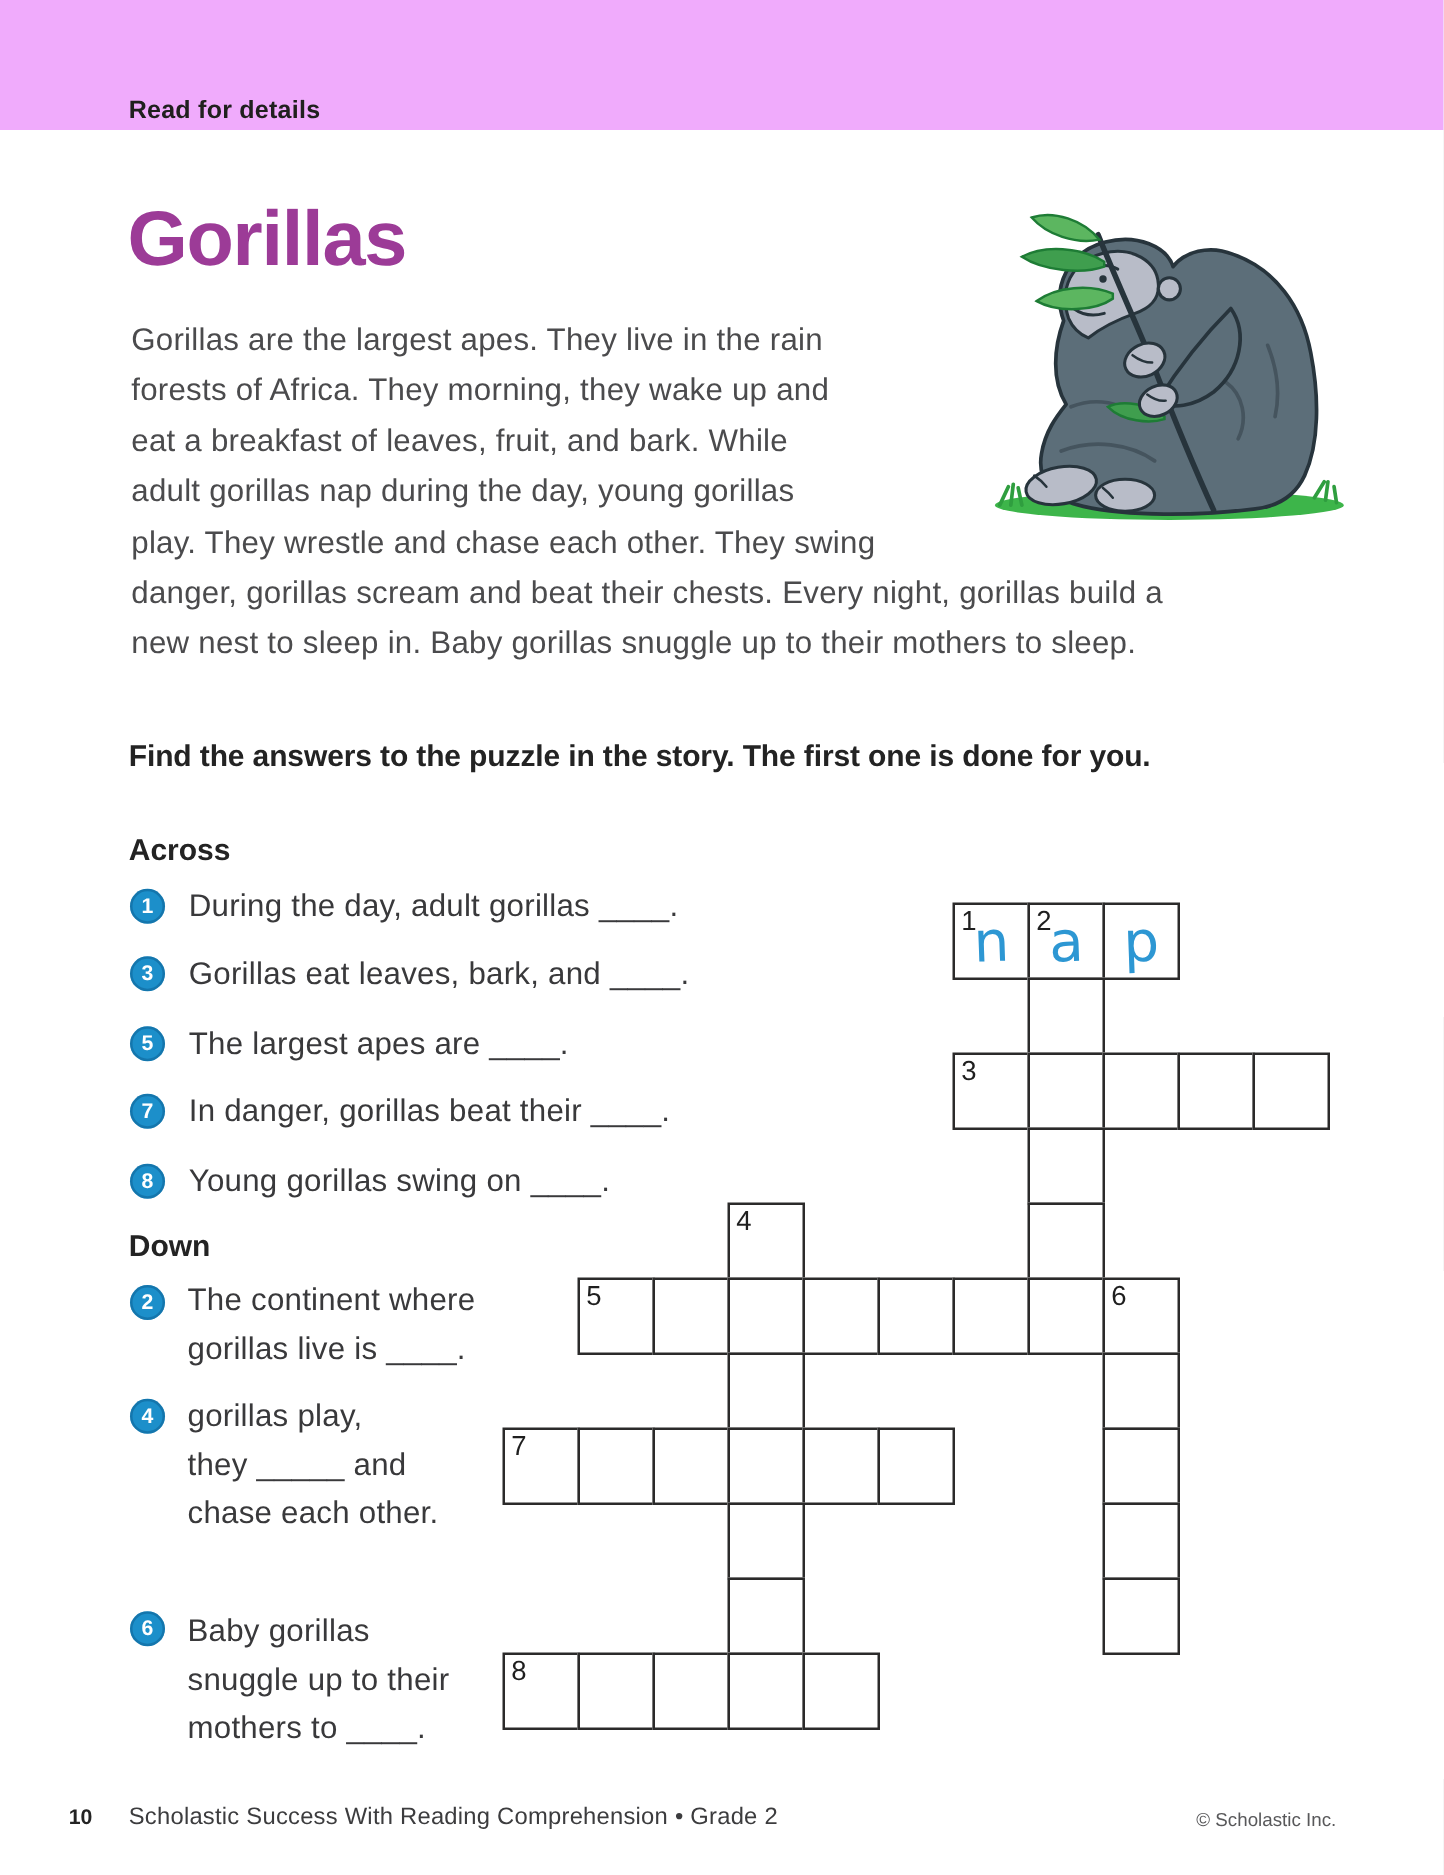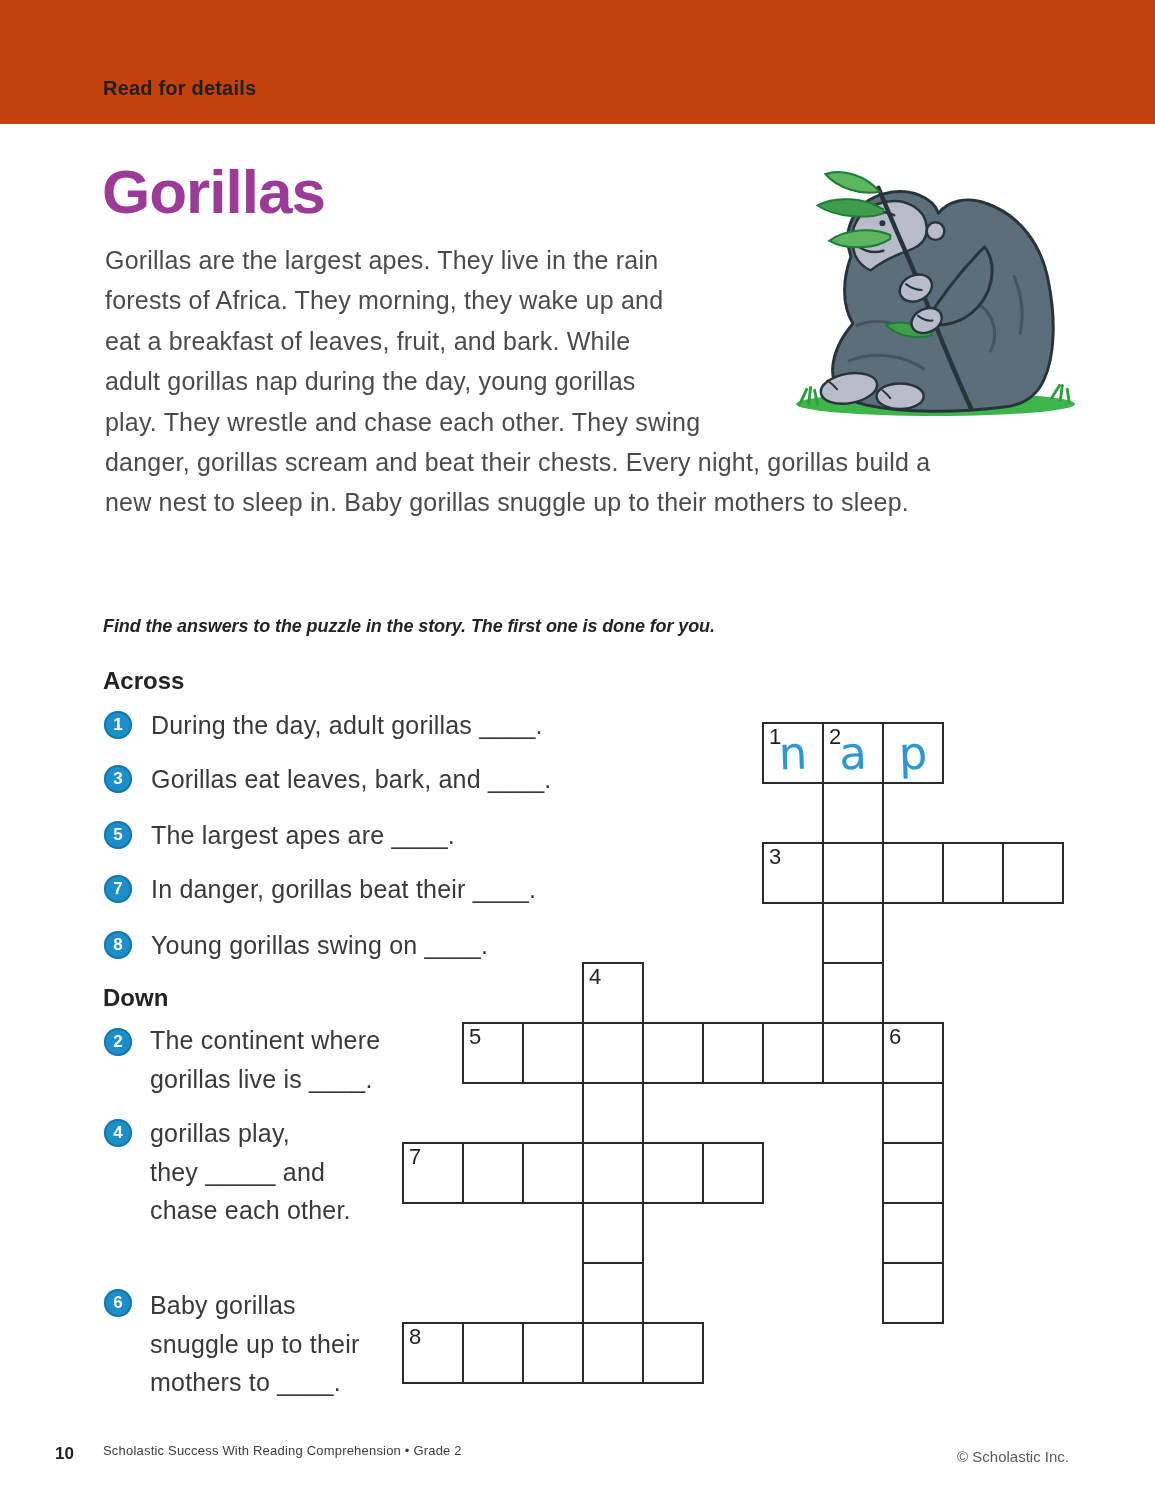--- a/index.html
+++ b/index.html
@@ -1,26 +1,26 @@
 <!DOCTYPE html>
 <html><head>
 <meta charset="utf-8">
 <style>
   html,body { margin:0; padding:0; background:#e8e8e8; }
   .page {
     position:relative; width:1155px; height:1500px; margin:0 auto;
     background:#ffffff; overflow:hidden;
     font-family:"Liberation Sans", sans-serif; color:#231f20;
   }
-  .greenbar { position:absolute; left:0; top:0; width:1155px; height:124px; background:#c2410c; }
+  .greenbar { position:absolute; left:0; top:0; width:1155px; height:104px; background:#f0abfc; }
   .read-label { position:absolute; left:103px; top:77px; font-size:20px; font-weight:700; color:#20201e; letter-spacing:.2px; }
   .title { position:absolute; left:102px; top:161px; font-size:62px; font-weight:700; color:#9c3b97; letter-spacing:-1px; line-height:1; }
-  .story { position:absolute; left:105px; top:240px; font-size:25px; color:#4b4b4d; line-height:40.4px; letter-spacing:.2px; }
+  .story { position:absolute; left:105px; top:252px; font-size:25px; color:#4b4b4d; line-height:40.4px; letter-spacing:.2px; }
   .story div { white-space:nowrap; }
-  .instruction { position:absolute; left:103px; top:616px; font-size:18px; font-weight:700; color:#232323; letter-spacing:-.1px; white-space:nowrap;font-style:italic; }
+  .instruction { position:absolute; left:103px; top:592px; font-size:24px; font-weight:700; color:#232323; letter-spacing:-.1px; white-space:nowrap; }
   .section-heading { position:absolute; left:103px; font-size:24px; font-weight:700; color:#232323; }
   .heading-across { top:667px; }
   .heading-down { top:984px; }
   .clue-row { position:absolute; left:104px; display:flex; align-items:center; gap:19px; height:34px; }
   .clue-circle {
     width:28px; height:28px; min-width:28px; border-radius:50%;
     background:#1c8fca; box-shadow: inset 0 0 0 2px rgba(10,88,138,.45);
     color:#ffffff; font-size:17px; font-weight:700;
     display:flex; align-items:center; justify-content:center;
   }
@@ -32,21 +32,21 @@
   .cw-cell { position:absolute; width:62px; height:62px; background:#ffffff; border:2px solid #2b2a2a; box-sizing:border-box; }
   .cw-num { position:absolute; left:5px; top:0px; font-size:22px; color:#1f1f1f; }
   .cw-letter {
     position:absolute; left:0; top:0; right:0; bottom:0;
     display:flex; align-items:center; justify-content:center;
     font-size:45px; color:#2d97d3; font-family:"DejaVu Sans", sans-serif;
     transform:rotate(-2deg);
   }
   .gorilla { position:absolute; left:788px; top:156px; width:295px; height:272px; }
   .footer-page { position:absolute; left:55px; top:1444px; font-size:17px; font-weight:700; color:#232323; }
-  .footer-series { position:absolute; left:103px; top:1443px; font-size:13px; color:#3c3c3e; letter-spacing:.2px; white-space:nowrap; }
+  .footer-series { position:absolute; left:103px; top:1443px; font-size:19px; color:#3c3c3e; letter-spacing:.2px; white-space:nowrap; }
   .footer-copy { position:absolute; right:86px; top:1448px; font-size:15px; color:#58585a; white-space:nowrap; }
 </style>
 </head>
 <body>
 
 <div class="page">
 
   <div class="greenbar">
     <div class="read-label">Read for details</div>
   </div>

